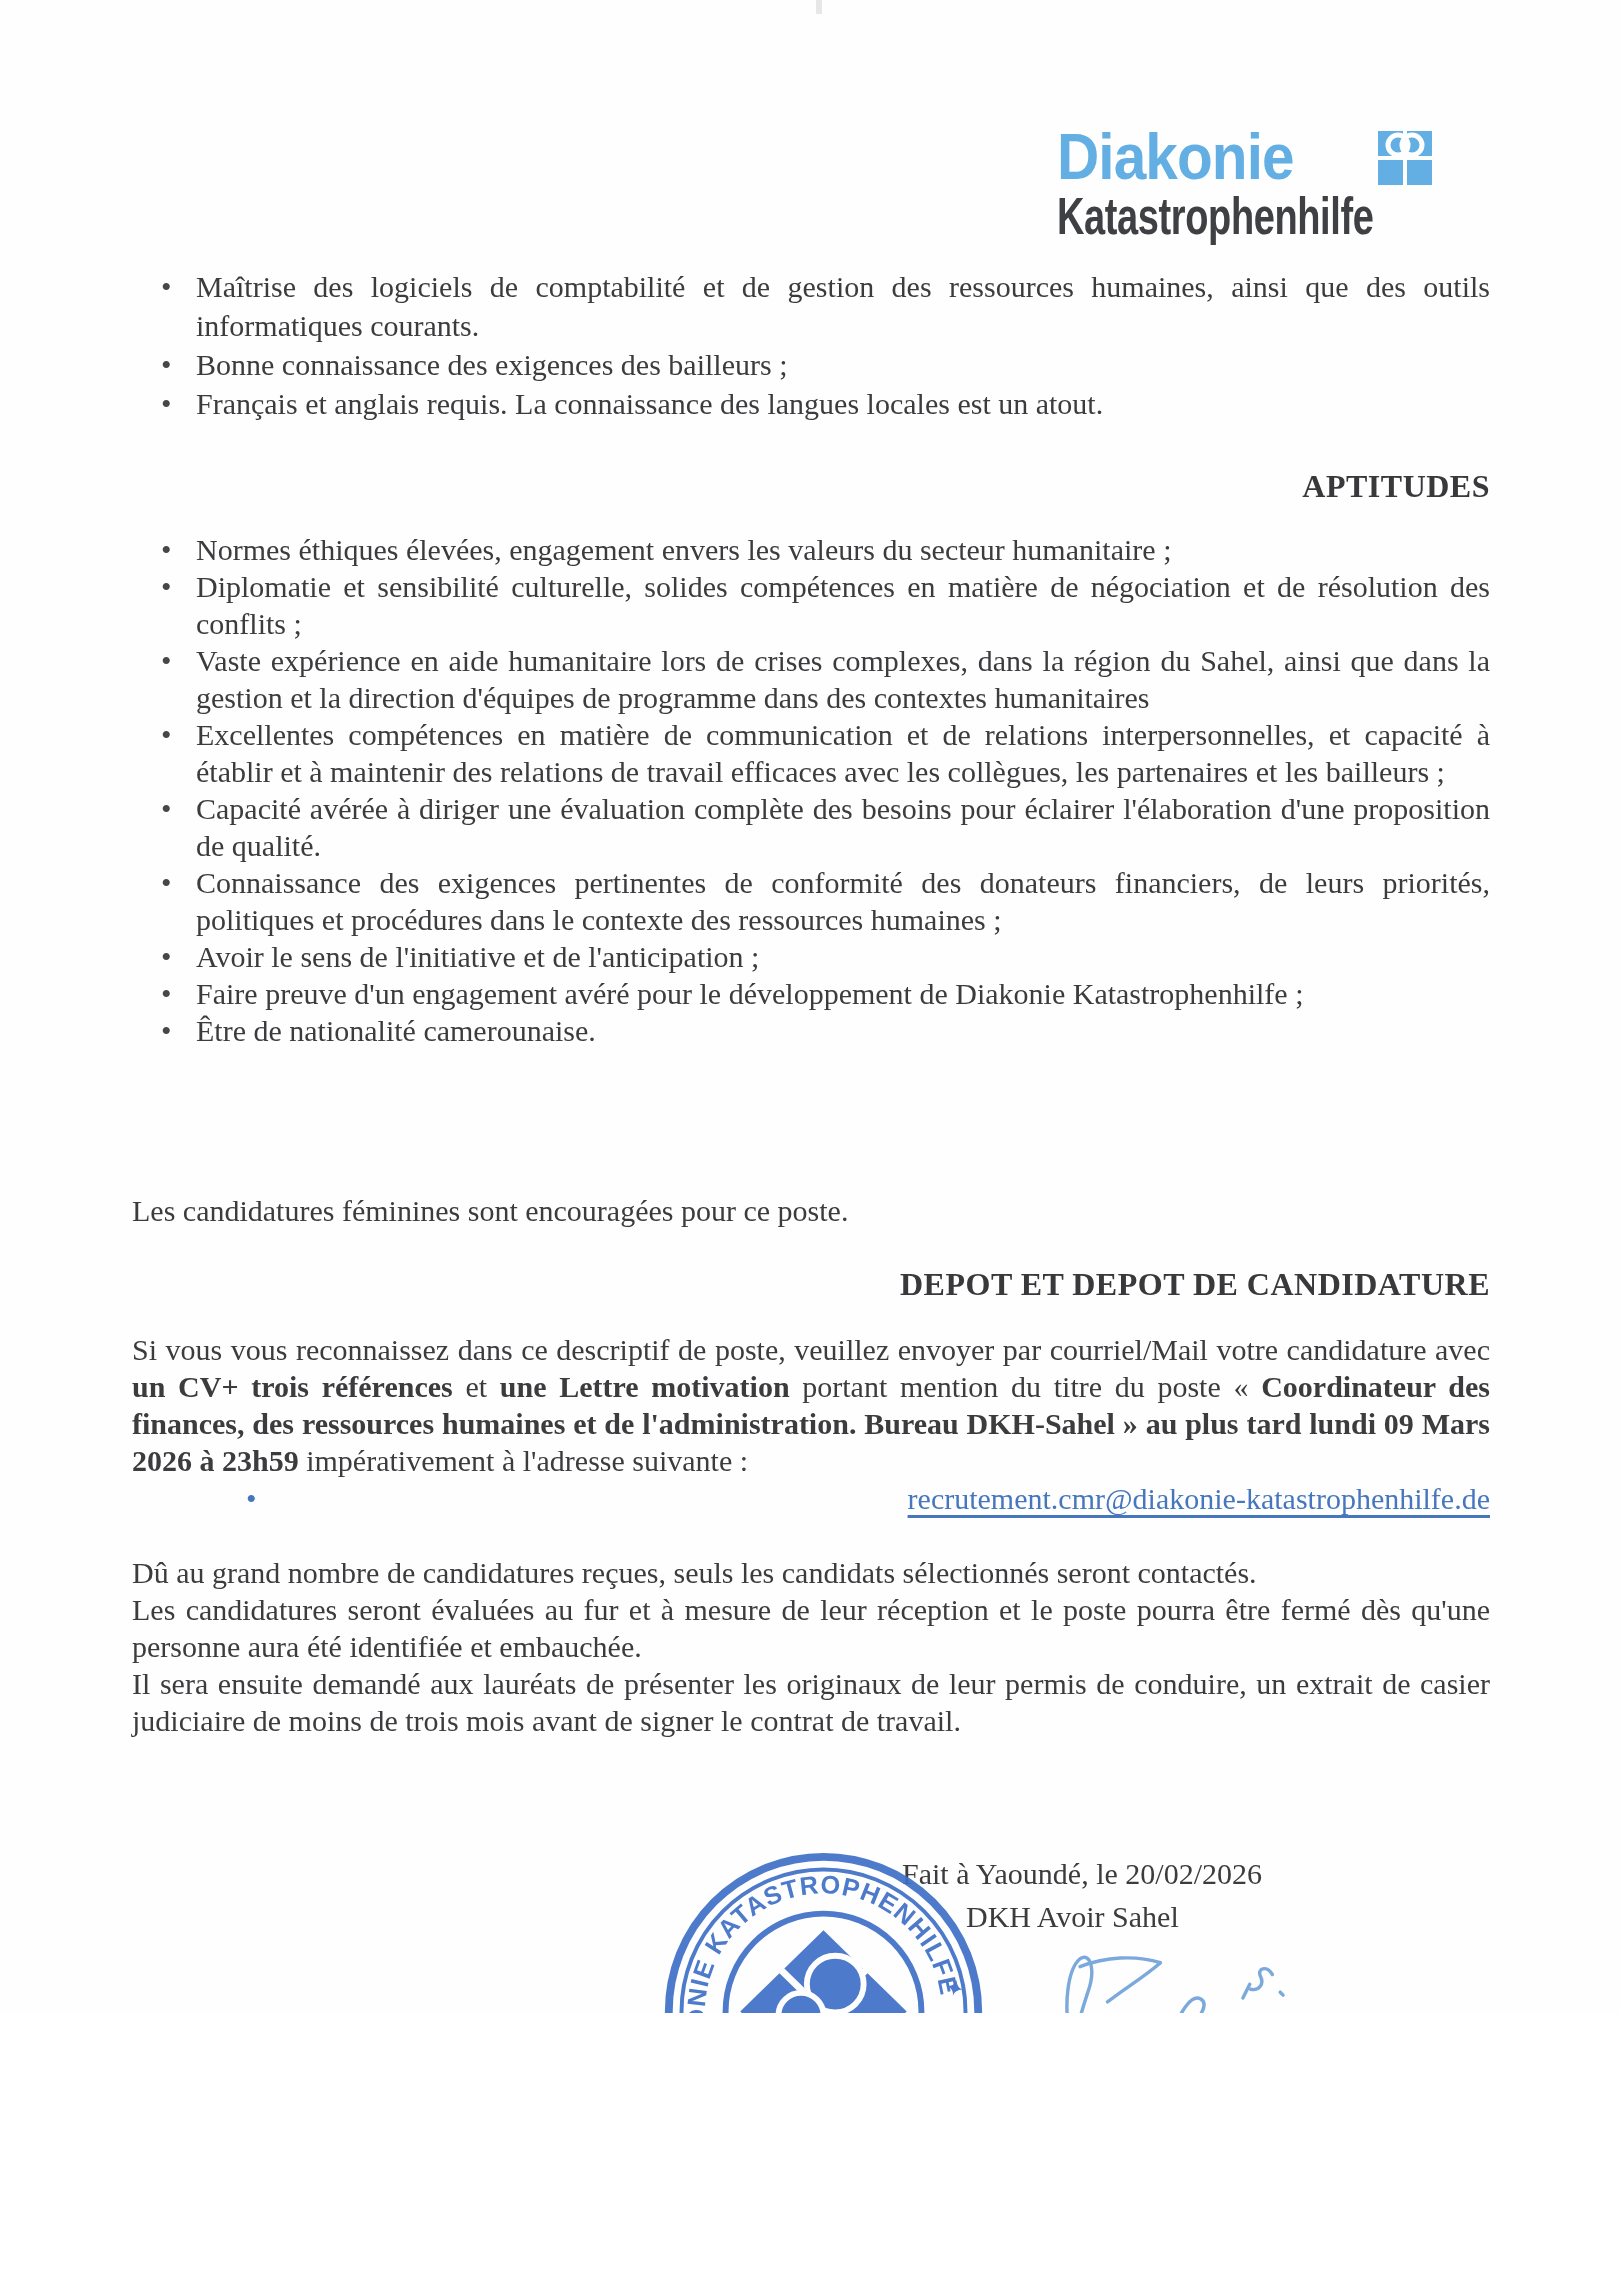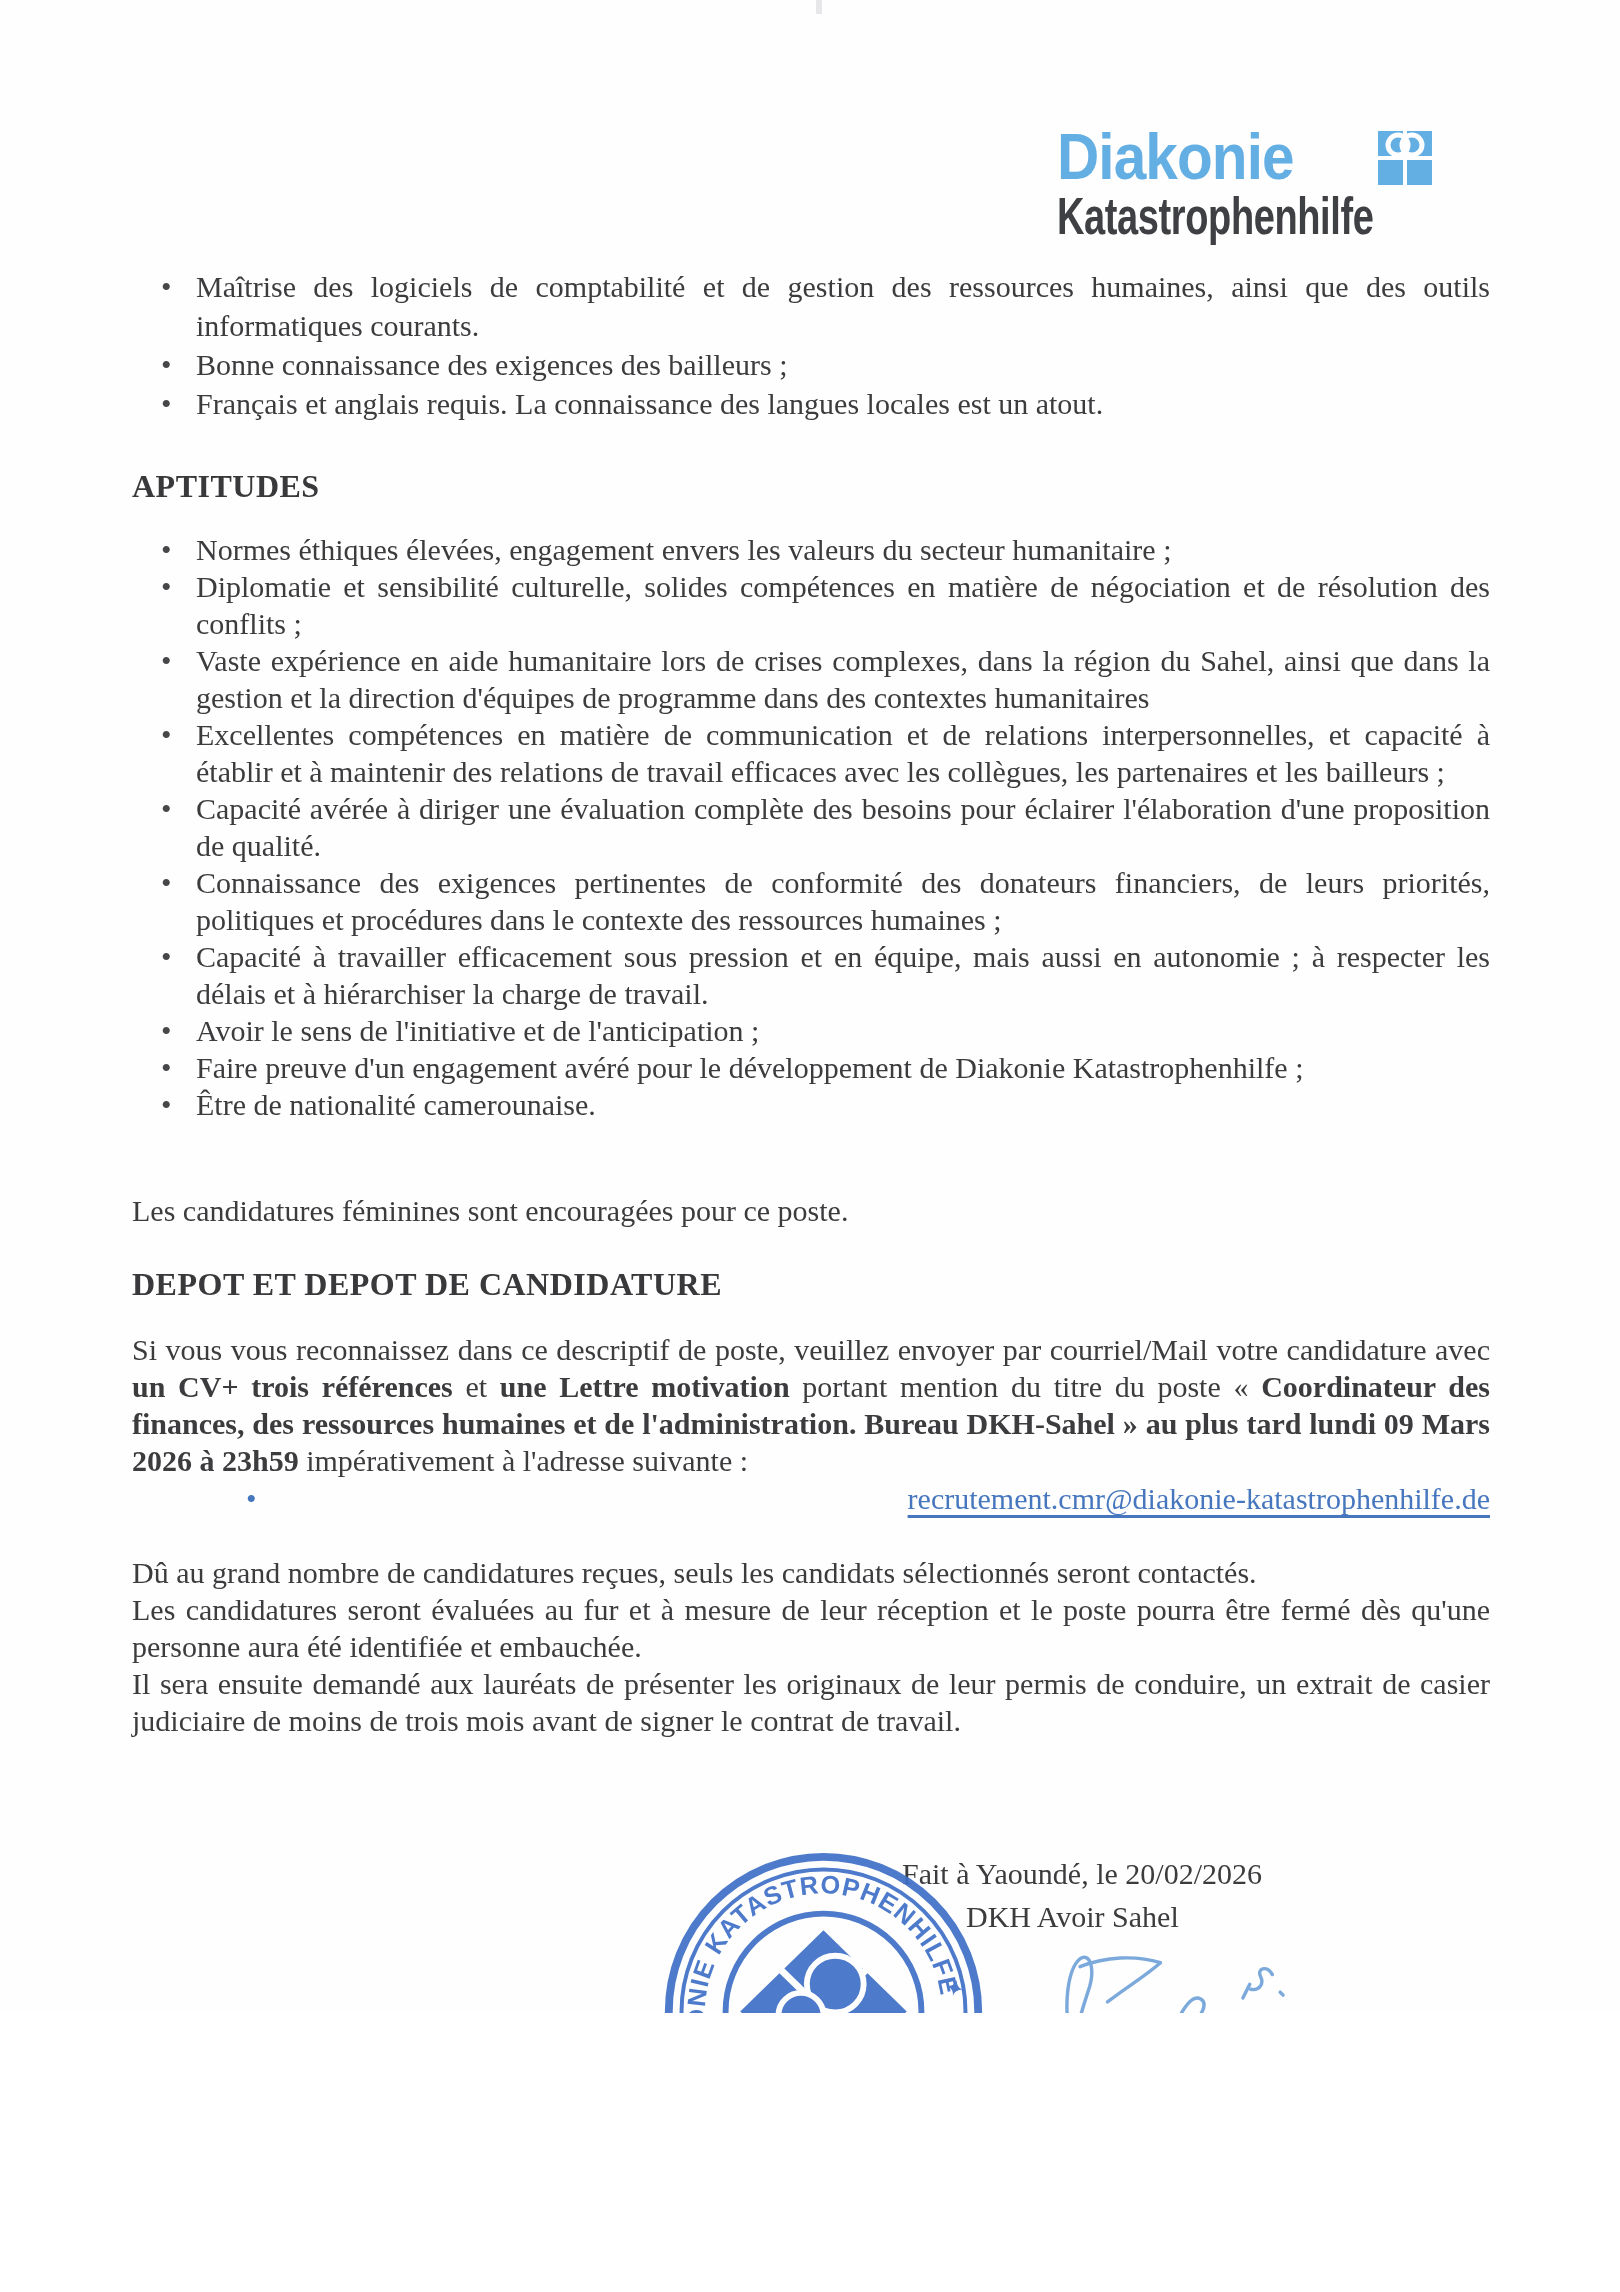--- a/index.html
+++ b/index.html
@@ -25,21 +25,21 @@
 
   
   .content-block { position:absolute; left:132px; width:1358px; font-size:30px; text-align:justify; }
   ul.bullets { list-style:none; margin:0; padding:0; }
   ul.bullets li { position:relative; padding-left:64px; }
   ul.bullets li::before { content:"\2022"; position:absolute; left:29px; top:0; color:#47474a; }
   .g1 { line-height:39px; }
   .g2 { line-height:37px; }
 
   .heading {
-    position:absolute; left:132px; width:1358px; text-align:left;
+    position:absolute; left:132px; width:1358px; text-align:right;
     font-size:32px; font-weight:bold; color:#39393c; letter-spacing:0.5px;
   }
   .para { line-height:37px; }
   .b { font-weight:bold; }
 
   .email-line { position:absolute; left:132px; width:1358px; font-size:30px; line-height:37px; }
   .email-item { position:relative; padding-left:172px;text-align:right; }
   .email-item::before { content:"\2022"; position:absolute; left:114px; top:0; color:#4677be; }
   .email-link { color:#4677be; text-decoration:underline; text-underline-offset:5.9px; cursor:pointer; }
 
@@ -85,21 +85,20 @@
   <div class="heading" style="top:468px;">APTITUDES</div>
 
   <div class="content-block" style="top:531px;">
     <ul class="bullets g2">
       <li>Normes éthiques élevées, engagement envers les valeurs du secteur humanitaire ;</li>
       <li>Diplomatie et sensibilité culturelle, solides compétences en matière de négociation et de résolution des conflits ;</li>
       <li>Vaste expérience en aide humanitaire lors de crises complexes, dans la région du Sahel, ainsi que dans la gestion et la direction d'équipes de programme dans des contextes humanitaires</li>
       <li>Excellentes compétences en matière de communication et de relations interpersonnelles, et capacité à établir et à maintenir des relations de travail efficaces avec les collègues, les partenaires et les bailleurs ;</li>
       <li>Capacité avérée à diriger une évaluation complète des besoins pour éclairer l'élaboration d'une proposition de qualité.</li>
       <li>Connaissance des exigences pertinentes de conformité des donateurs financiers, de leurs priorités, politiques et procédures dans le contexte des ressources humaines ;</li>
-      <li>Capacité à travailler efficacement sous pression et en équipe, mais aussi en autonomie ; à respecter les délais et à hiérarchiser la charge de travail.</li>
       <li>Avoir le sens de l'initiative et de l'anticipation ;</li>
       <li>Faire preuve d'un engagement avéré pour le développement de Diakonie Katastrophenhilfe ;</li>
       <li>Être de nationalité camerounaise.</li>
     </ul>
   </div>
 
   <div class="content-block para" style="top:1192px;">Les candidatures féminines sont encouragées pour ce poste.</div>
 
   <div class="heading" style="top:1266px;">DEPOT ET DEPOT DE CANDIDATURE</div>
 

